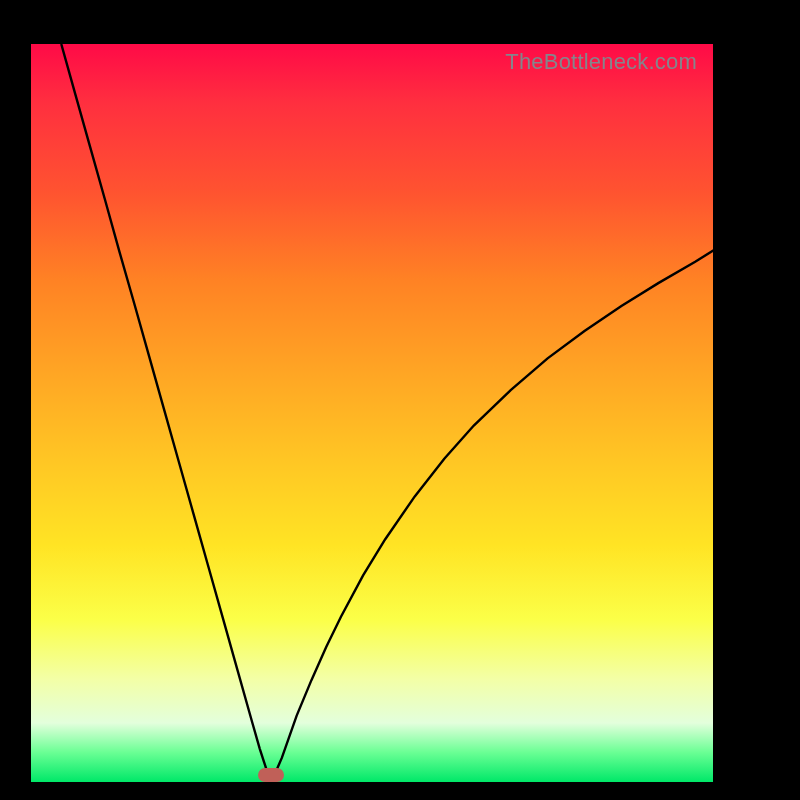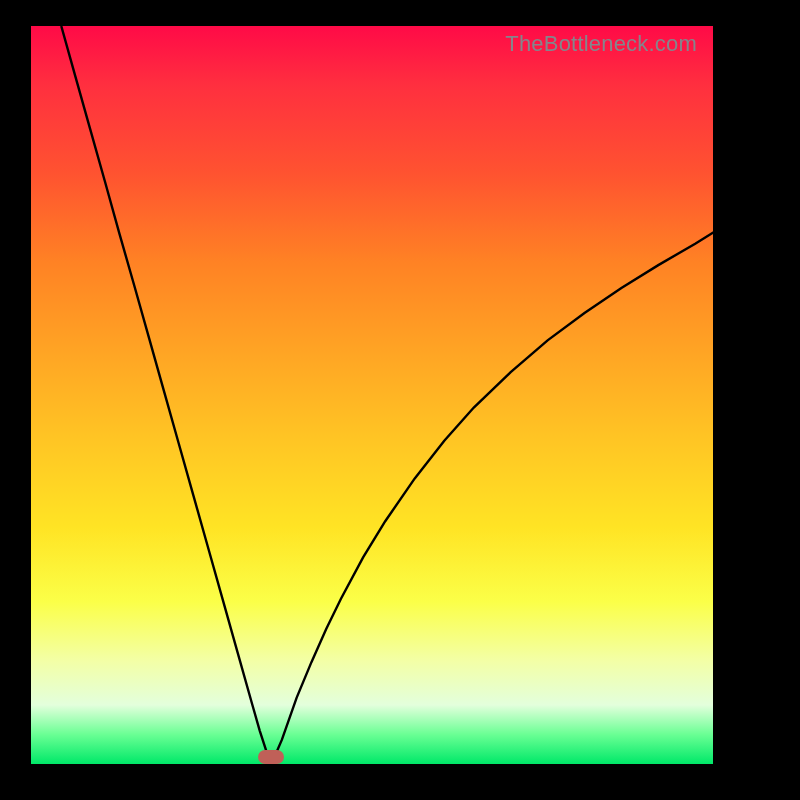--- a/index.html
+++ b/index.html
@@ -5,21 +5,21 @@
   * { margin: 0; padding: 0; box-sizing: border-box; }
   body { width: 800px; height: 800px; background: #000; position: relative; overflow: hidden; }
   .outer {
     position: absolute;
     left: 0; top: 0;
     width: 800px; height: 800px;
     background: #000;
   }
   .plot {
     position: absolute;
-    left: 31px; top: 26px;
+    left: 31px; top: 44px;
     width: 682px; height: 738px;
     background: linear-gradient(to bottom,
       #ff0a47 0%,
       #ff2f3f 8%,
       #ff5330 20%,
       #ff8224 32%,
       #ffa424 44%,
       #ffc524 56%,
       #ffe424 68%,
       #fbff48 78%,

